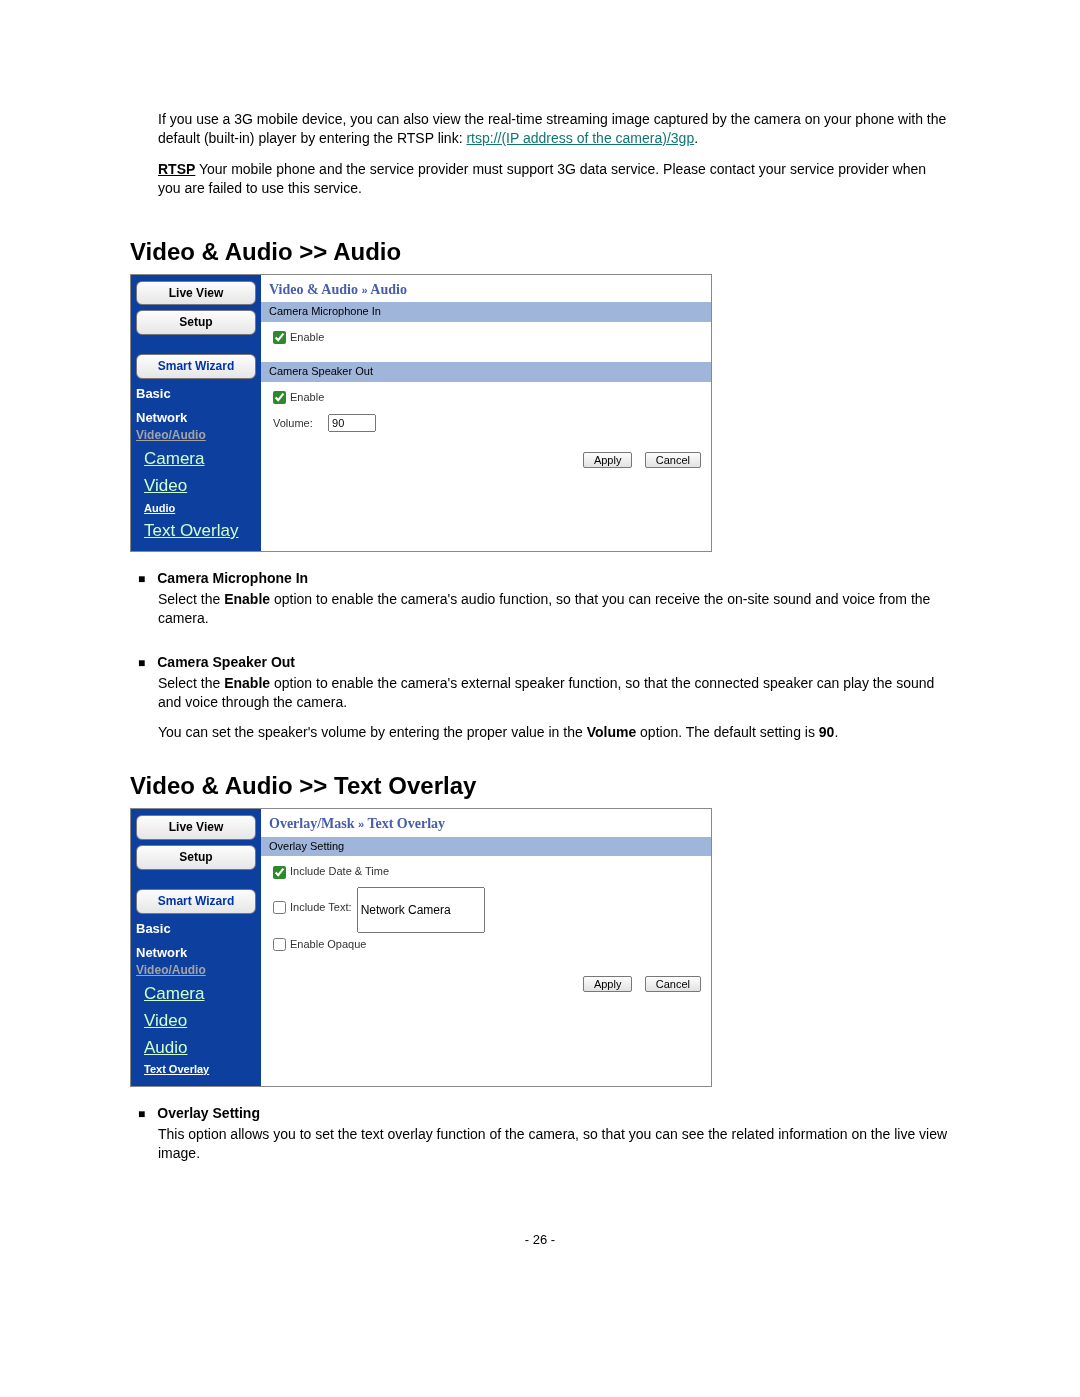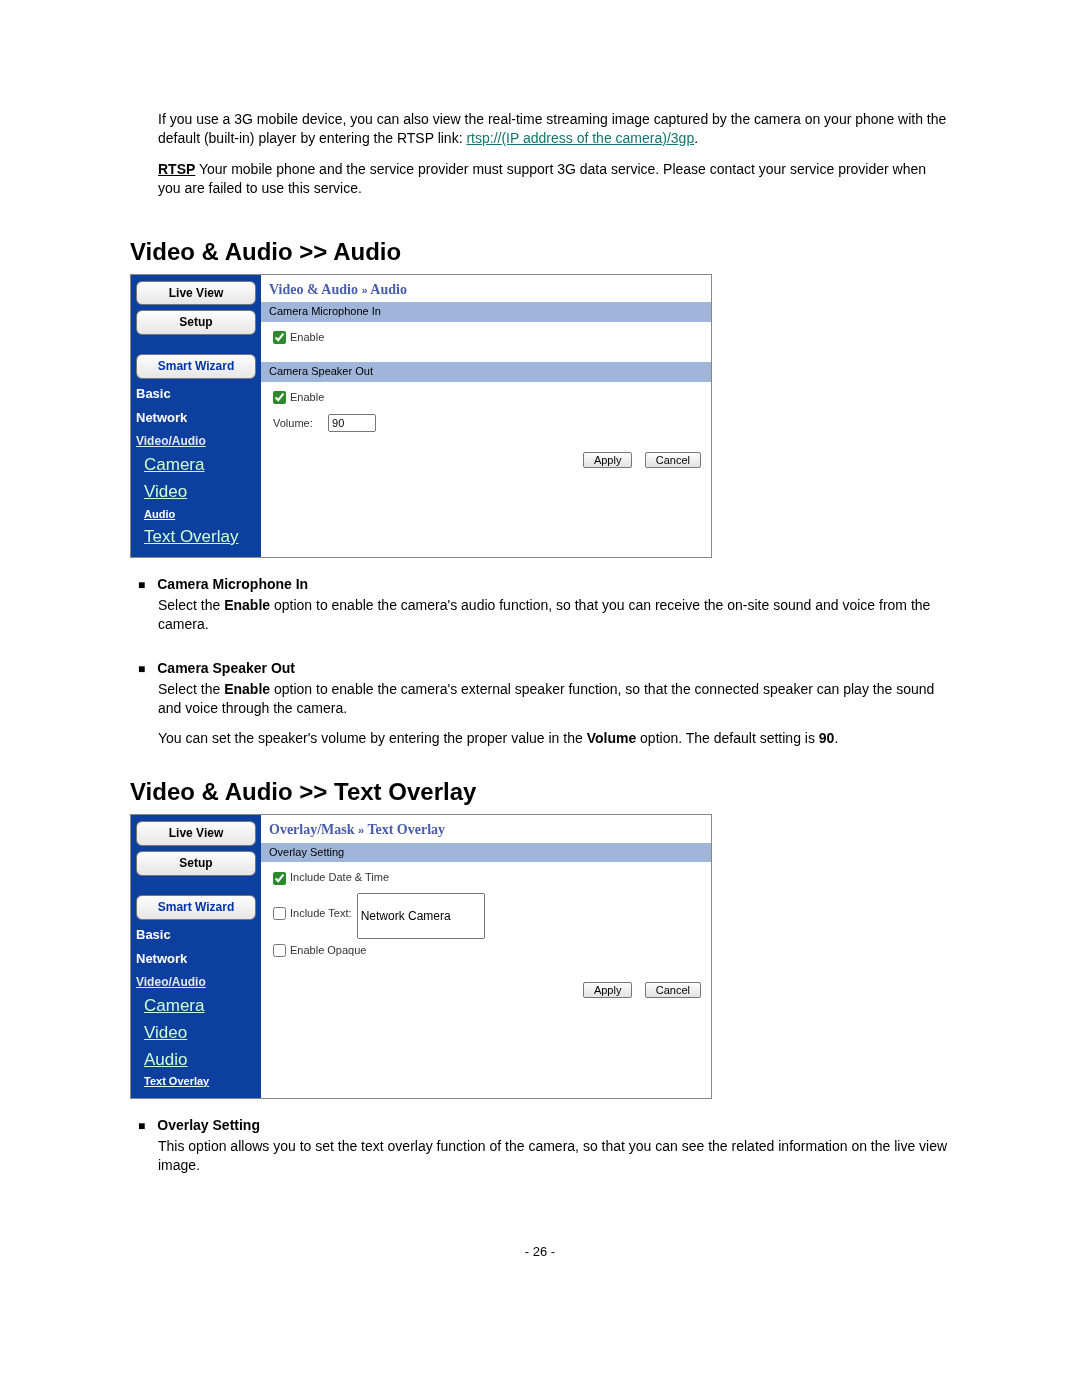--- a/index.html
+++ b/index.html
@@ -45,21 +45,21 @@
     text-align: center;
     padding: 3px 2px;
     margin-bottom: 5px;
     color: #000;
     font-weight: bold;
     font-size: 12px;
   }
   .side-btn.blue-text { color: #0033aa; }
   .spacer { height: 14px; }
   .side-link { color: #fff; font-weight: bold; margin-top: 6px; font-size: 13px; }
-  .side-link-u { color: #e5e5e5; font-weight: bold; text-decoration: underline; margin-top: 6px; font-size: 12px; }
+  .side-link-u { color: #a3a3a3; font-weight: bold; text-decoration: underline; font-size: 12px; }
   .sub-link { color: #cfffcf; text-decoration: underline; font-size: 17px; margin-left: 8px; margin-top: 3px; }
   .sub-link-active { color: #fff; text-decoration: underline; font-size: 11px; margin-left: 8px; margin-top: 3px; font-weight: bold; }
   .content {
     flex: 1;
     background: #fff;
   }
   .breadcrumb {
     background: #fff;
     color: #475cab;
     font-weight: bold;

